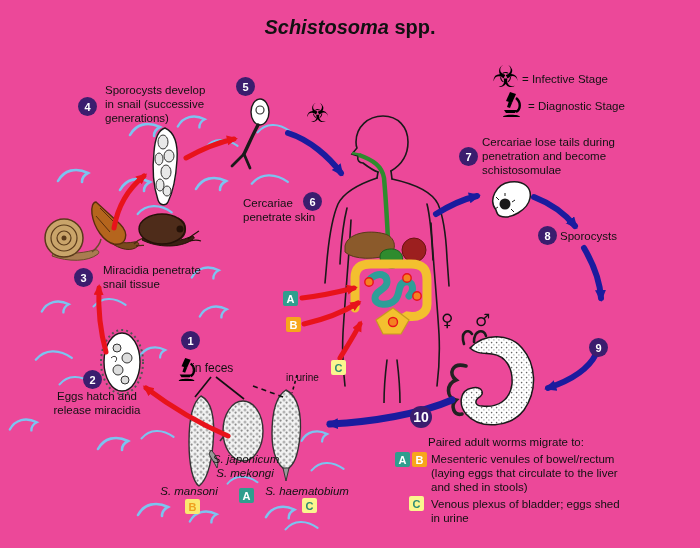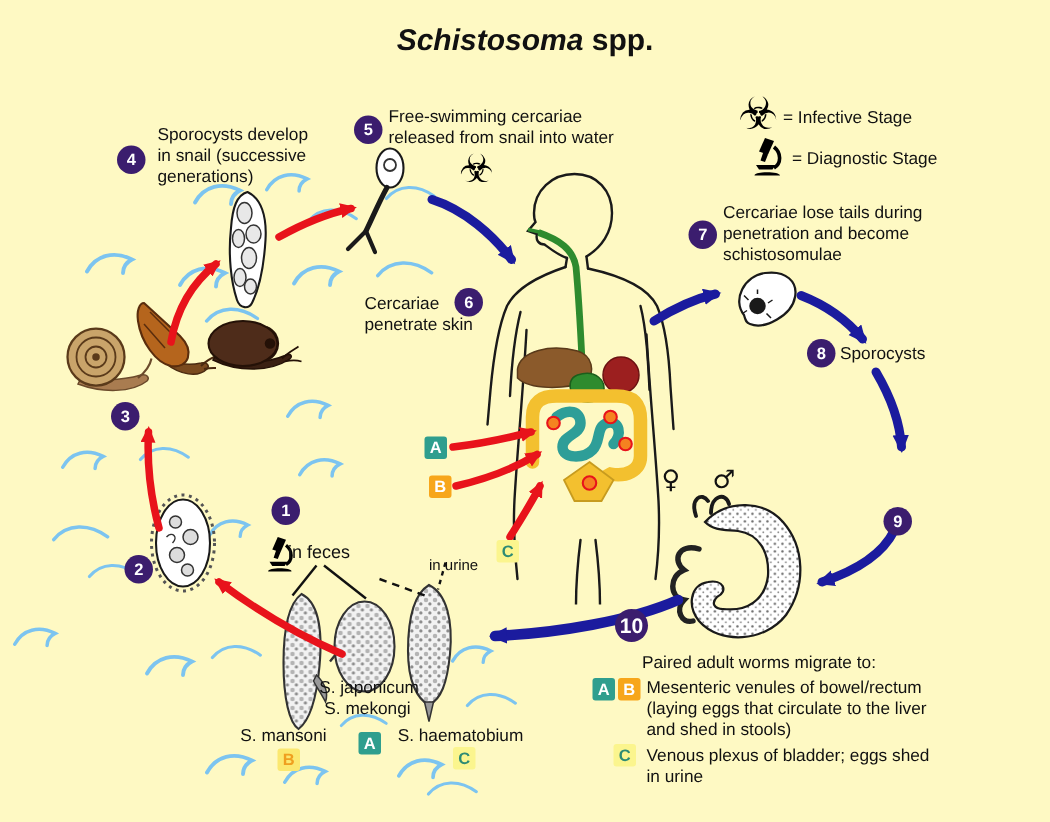--- a/index.html
+++ b/index.html
@@ -1,24 +1,24 @@
 <!DOCTYPE html>
 <html><head>
 <meta charset="utf-8">
 <style>
   html,body{margin:0;padding:0;background:#fff;}
-  #canvas{position:relative;width:700px;height:548px;background:#fef9c3;overflow:hidden;
+  #canvas{position:relative;width:700px;height:548px;background:#ec4899;overflow:hidden;
           font-family:"Liberation Sans",sans-serif;color:#111;}
   .abs{position:absolute;}
   .title{position:absolute;left:0;right:0;top:16px;text-align:center;
          font-size:20px;font-weight:bold;color:#111;}
   .title .ital{font-style:italic;}
   .txt{position:absolute;font-size:11.5px;line-height:1.22;color:#111;}
   .ctr{text-align:center;}
-  .itl{text-align:center;}
+  .itl{font-style:italic;text-align:center;}
   .circle{position:absolute;width:19px;height:19px;border-radius:50%;
           background:#3b1d6e;color:#fff;font-size:11px;font-weight:bold;
           display:flex;align-items:center;justify-content:center;}
   .circle.big{width:22px;height:22px;font-size:14px;}
   .badge{position:absolute;width:15px;height:15px;border-radius:2px;
          font-size:11px;font-weight:bold;display:flex;align-items:center;justify-content:center;}
   .badge-a{background:#2f9e8e;color:#fff;}
   .badge-b{background:#f7a61b;color:#fff;}
   .badge-b-alt{background:#fbe870;color:#ef9f1f;}
   .badge-c{background:#fbf58e;color:#2e8b74;}
@@ -291,21 +291,20 @@
       <use href="#microscope"></use>
     </svg>
   <div class="txt" style="left:528px;top:99px">= Diagnostic Stage</div>
 
   <div class="bio" style="left:306px;top:100px;font-size:26px">☣</div>
 
   <div class="circle" style="left:78px;top:97px">4</div>
   <div class="txt" style="left:105px;top:83px;width:112px">Sporocysts develop in snail (successive generations)</div>
 
   <div class="circle" style="left:236px;top:77px">5</div>
-  <div class="txt" style="left:259px;top:71px;width:170px">Free-swimming cercariae released from snail into water</div>
 
   <div class="circle" style="left:303px;top:192px">6</div>
   <div class="txt" style="left:243px;top:196px;width:86px">Cercariae penetrate skin</div>
 
   <div class="circle" style="left:459px;top:147px">7</div>
   <div class="txt" style="left:482px;top:135px;width:152px">Cercariae lose tails during penetration and become schistosomulae</div>
 
   <div class="circle" style="left:538px;top:226px">8</div>
   <div class="txt" style="left:560px;top:229px">Sporocysts</div>
 
@@ -323,22 +322,24 @@
   <div class="txt" style="left:431px;top:497px;width:196px">Venous plexus of bladder; eggs shed in urine</div>
 
   <div class="circle" style="left:181px;top:331px">1</div>
   <svg class="abs" style="left:176px;top:356px" width="22" height="26" viewBox="0 0 24 28">
       <use href="#microscope"></use>
     </svg>
   <div class="txt" style="left:192px;top:361px;font-size:12px">in feces</div>
   <div class="txt" style="left:286px;top:372px;font-size:10px">in urine</div>
 
   <div class="circle" style="left:83px;top:370px">2</div>
+  <div class="txt ctr" style="left:38px;top:389px;width:118px">Eggs hatch and release miracidia</div>
 
   <div class="circle" style="left:74px;top:268px">3</div>
+  <div class="txt" style="left:103px;top:263px;width:112px">Miracidia penetrate snail tissue</div>
 
   <div class="badge badge-a" style="left:283px;top:291px">A</div>
   <div class="badge badge-b" style="left:286px;top:317px">B</div>
   <div class="badge badge-c" style="left:331px;top:360px">C</div>
 
   <div class="txt itl ctr" style="left:201px;top:452px;width:90px">S. japonicum</div>
   <div class="txt itl ctr" style="left:200px;top:466px;width:90px">S. mekongi</div>
   <div class="txt itl ctr" style="left:144px;top:484px;width:90px">S. mansoni</div>
   <div class="txt itl ctr" style="left:261px;top:484px;width:92px">S. haematobium</div>
   <div class="badge badge-a" style="left:239px;top:488px">A</div>

